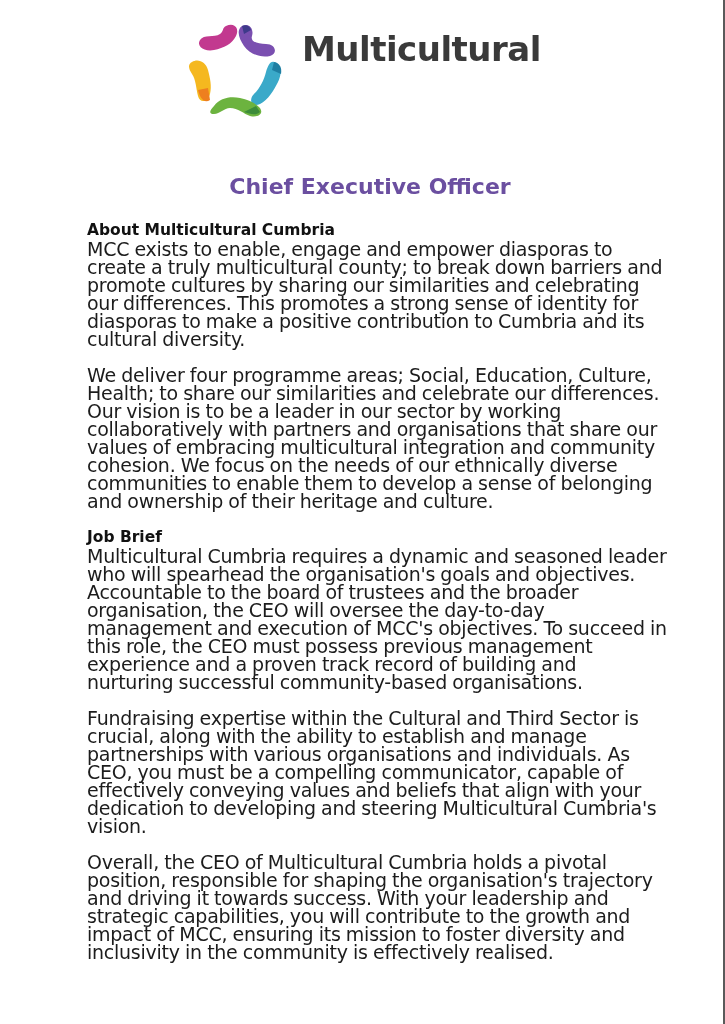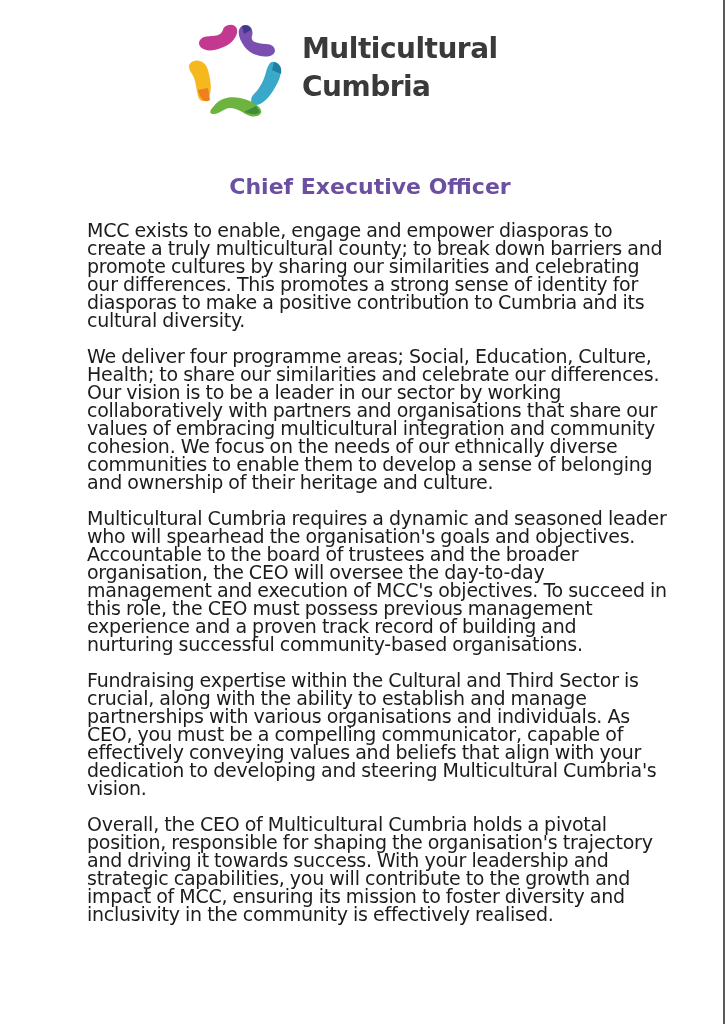--- a/index.html
+++ b/index.html
@@ -36,21 +36,21 @@
       top: 0;
       width: 105px;
       height: 100px;
     }
     .logo-text {
       position: absolute;
       left: 118px;
       top: 10px;
       font-family: "DejaVu Sans", sans-serif;
       font-weight: bold;
-      font-size: 28px;
+      font-size: 34px;
       line-height: 38px;
       color: #3a3a3a;
       letter-spacing: -0.5px;
     }
     .doc-title {
       position: absolute;
       left: 0;
       width: 740px;
       top: 172px;
       text-align: center;
@@ -102,29 +102,30 @@
     <path d="M90 42 C96 43 98 48 97 54 L88 50 Z" fill="#1f7fa3"></path>
 
     <path d="M30 86 C36 78 46 76 56 78 C66 80 72 84 76 88 C80 94 74 98 66 96 C60 94 54 88 46 88 C40 88 36 94 30 94 C24 94 26 90 30 86 Z" fill="#6cb33f"></path>
     <path d="M60 92 C66 94 72 96 76 92 L72 86 Z" fill="#3d8c3a"></path>
 
     <path d="M8 42 C14 38 22 42 24 50 C26 58 28 66 26 74 C24 82 16 84 14 76 C12 68 12 60 8 54 C4 48 4 44 8 42 Z" fill="#f5b81f"></path>
     <path d="M14 70 C16 78 20 84 26 80 L24 68 Z" fill="#ee7f1f"></path>
   </svg>
   <div class="logo-text">
     <div>Multicultural</div>
-    <div>Cumbria</div>
   </div>
 </div>
 
 <div class="doc-title">Chief Executive Officer</div>
 
 <div class="content">
   <div class="section">
+    <h2 class="section-heading">About Multicultural Cumbria</h2>
     <p class="para">MCC exists to enable, engage and empower diasporas to create a truly multicultural county; to break down barriers and promote cultures by sharing our similarities and celebrating our differences. This promotes a strong sense of identity for diasporas to make a positive contribution to Cumbria and its cultural diversity.</p>
     <p class="para">We deliver four programme areas; Social, Education, Culture, Health; to share our similarities and celebrate our differences. Our vision is to be a leader in our sector by working collaboratively with partners and organisations that share our values of embracing multicultural integration and community cohesion.  We focus on the needs of our ethnically diverse communities to enable them to develop a sense of belonging and ownership of their heritage and culture.</p>
   </div>
   <div class="section">
+    <h2 class="section-heading">Job Brief</h2>
     <p class="para">Multicultural Cumbria requires a dynamic and seasoned leader who will spearhead the organisation's goals and objectives. Accountable to the board of trustees and the broader organisation, the CEO will oversee the day-to-day management and execution of MCC's objectives. To succeed in this role, the CEO must possess previous management experience and a proven track record of building and nurturing successful community-based organisations.</p>
     <p class="para">Fundraising expertise within the Cultural and Third Sector is crucial, along with the ability to establish and manage partnerships with various organisations and individuals. As CEO, you must be a compelling communicator, capable of effectively conveying values and beliefs that align with your dedication to developing and steering Multicultural Cumbria's vision.</p>
     <p class="para">Overall, the CEO of Multicultural Cumbria holds a pivotal position, responsible for shaping the organisation's trajectory and driving it towards success. With your leadership and strategic capabilities, you will contribute to the growth and impact of MCC, ensuring its mission to foster diversity and inclusivity in the community is effectively realised.</p>
   </div>
 </div>
 
 </body></html>

